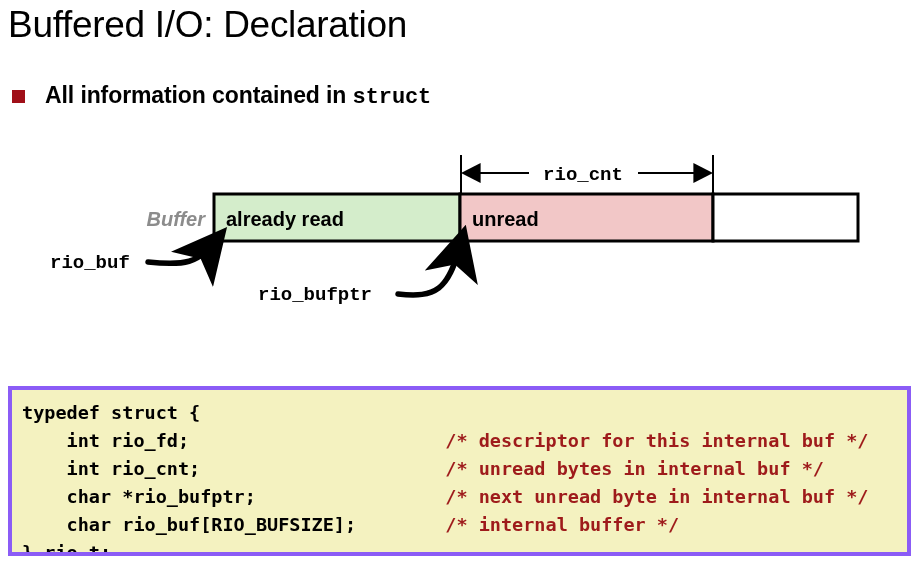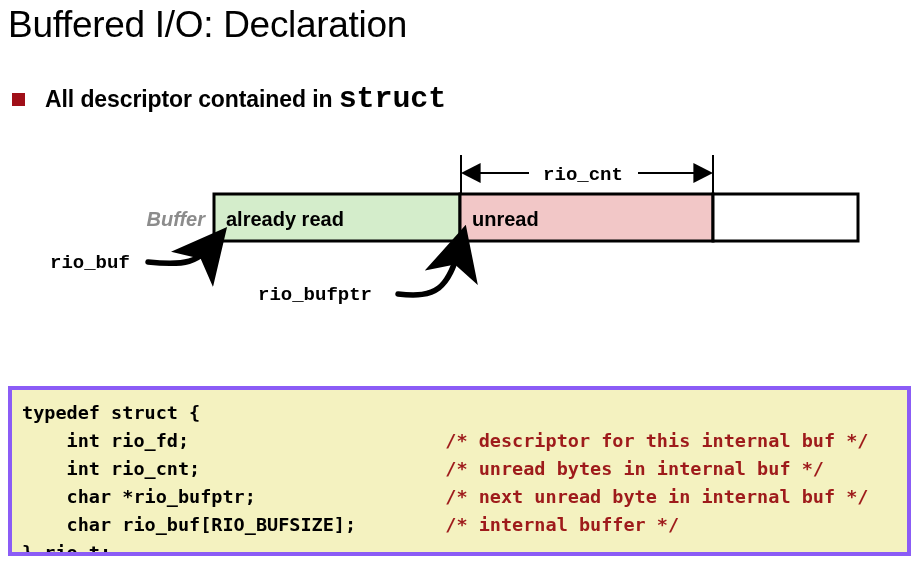--- a/index.html
+++ b/index.html
@@ -46,21 +46,21 @@
     flex: 0 0 auto;
   }
   #bullet-text {
     font-size: 23px;
     font-weight: bold;
     letter-spacing: -0.1px;
   }
   #bullet-text .mono {
     font-family: "Liberation Mono", "DejaVu Sans Mono", monospace;
     font-weight: bold;
-    font-size: 30px;
+    font-size: 22px;
   }
 
   
   #diagram {
     position: absolute;
     left: 0;
     top: 140px;
     width: 763px;
     height: 180px;
   }
@@ -114,21 +114,21 @@
   }
 </style>
 </head>
 <body>
 
 <div id="slide-title">Buffered I/O: Declaration</div>
 
 <div id="bullet-row">
   <span id="bullet-marker"></span>
   <span id="bullet-text">
-    <span>All descriptor contained in </span><span class="mono">struct</span>
+    <span>All information contained in </span><span class="mono">struct</span>
   </span>
 </div>
 
 <div id="diagram">
   <svg width="919" height="180" viewBox="0 0 919 180" xmlns="http://www.w3.org/2000/svg">
     <defs>
       <marker id="arrowEnd" markerWidth="9" markerHeight="9" refX="8" refY="4.5" orient="auto">
         <path d="M0,0 L9,4.5 L0,9 z" fill="#000"></path>
       </marker>
       <marker id="arrowStart" markerWidth="9" markerHeight="9" refX="1" refY="4.5" orient="auto">

